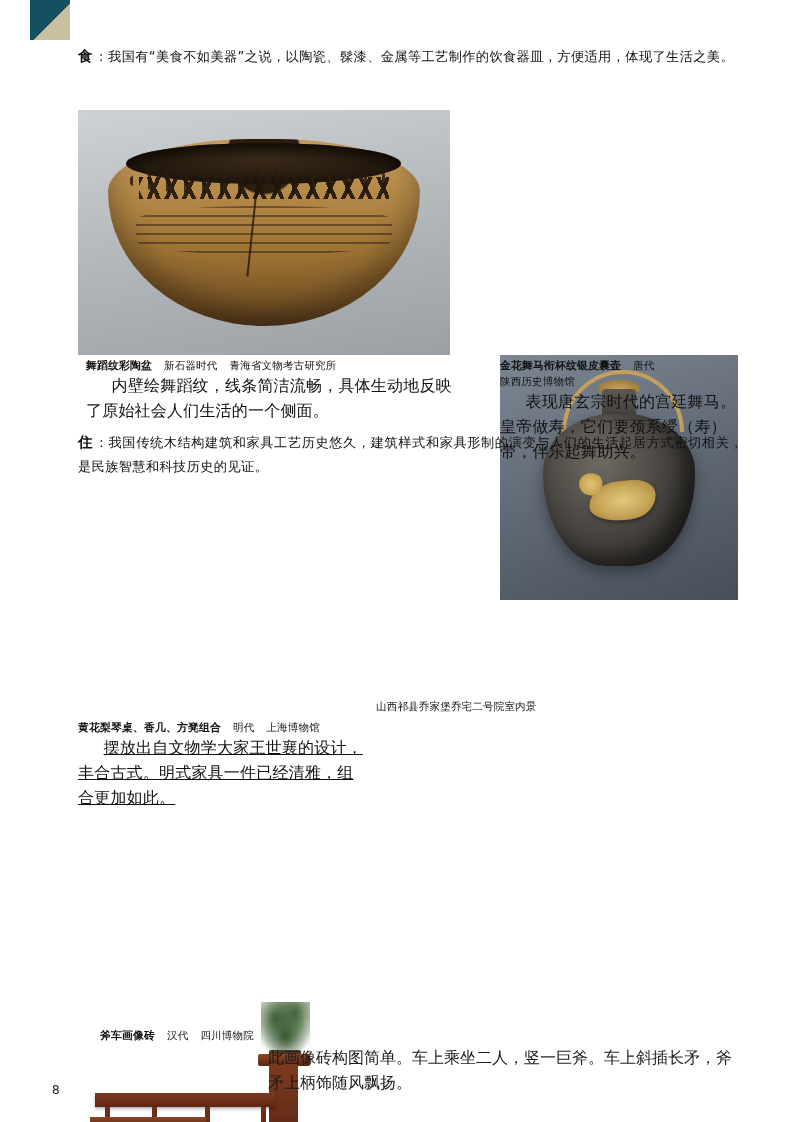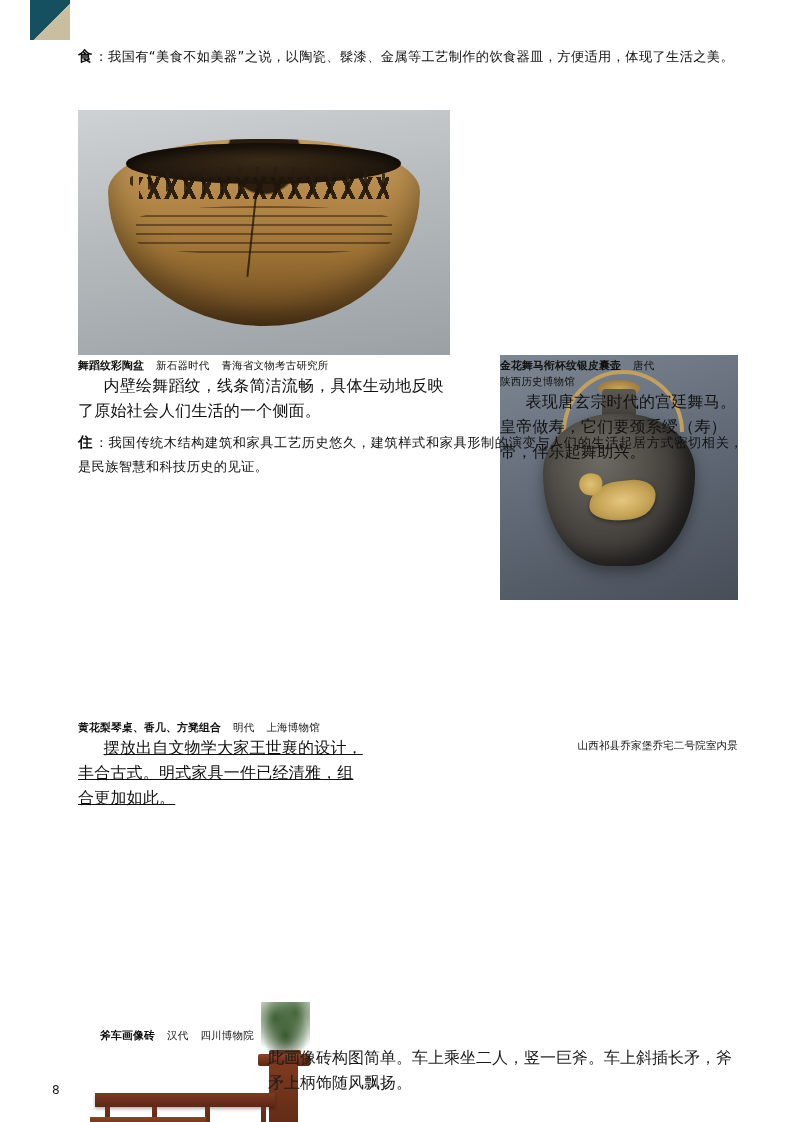--- a/index.html
+++ b/index.html
@@ -211,21 +211,21 @@
         <div class="bowl-body">
           <div class="bowl-inner"></div>
           <div class="bowl-band"></div>
           <div class="bowl-zig"></div>
           <div class="bowl-lines"></div>
           <div class="bowl-crack"></div>
         </div>
       </div>
     </div>
 
-    <div class="abs cap" style="left:18px;top:358px;width:372px;">
+    <div class="abs cap" style="left:26px;top:358px;width:372px;">
       <div>
         <span class="cap-title">舞蹈纹彩陶盆</span><span class="cap-sp"></span><span>新石器时代</span><span class="cap-sp"></span><span>青海省文物考古研究所</span>
       </div>
       <div class="cap-body" style="text-indent:1.6em;">内壁绘舞蹈纹，线条简洁流畅，具体生动地反映了原始社会人们生活的一个侧面。</div>
     </div>
 
     <div class="photo abs" style="left:440px;top:110px;width:238px;height:245px;">
       <div class="ph-flask-wrap">
         <div class="flask-handle"></div>
         <div class="flask-cap"></div>
@@ -268,21 +268,21 @@
       </div>
     </div>
 
     <div class="abs cap" style="left:18px;top:720px;width:290px;">
       <div>
         <span class="cap-title">黄花梨琴桌、香几、方凳组合</span><span class="cap-sp"></span><span>明代</span><span class="cap-sp"></span><span>上海博物馆</span>
       </div>
       <div class="cap-body" style="text-indent:1.6em;text-decoration:underline;">摆放出自文物学大家王世襄的设计，丰合古式。明式家具一件已经清雅，组合更加如此。</div>
     </div>
 
-    <div class="abs cap" style="left:316px;top:738px;width:362px;text-align:right;">
+    <div class="abs cap" style="left:316px;top:699px;width:362px;">
       <div>
         <span>山西祁县乔家堡乔宅二号院室内景</span>
       </div>
     </div>
 
 
     <div class="abs cap-body" style="left:208px;top:1046px;width:470px;">
       <span>此画像砖构图简单。车上乘坐二人，竖一巨斧。车上斜插长矛，斧矛上柄饰随风飘扬。</span>
     </div>
 

